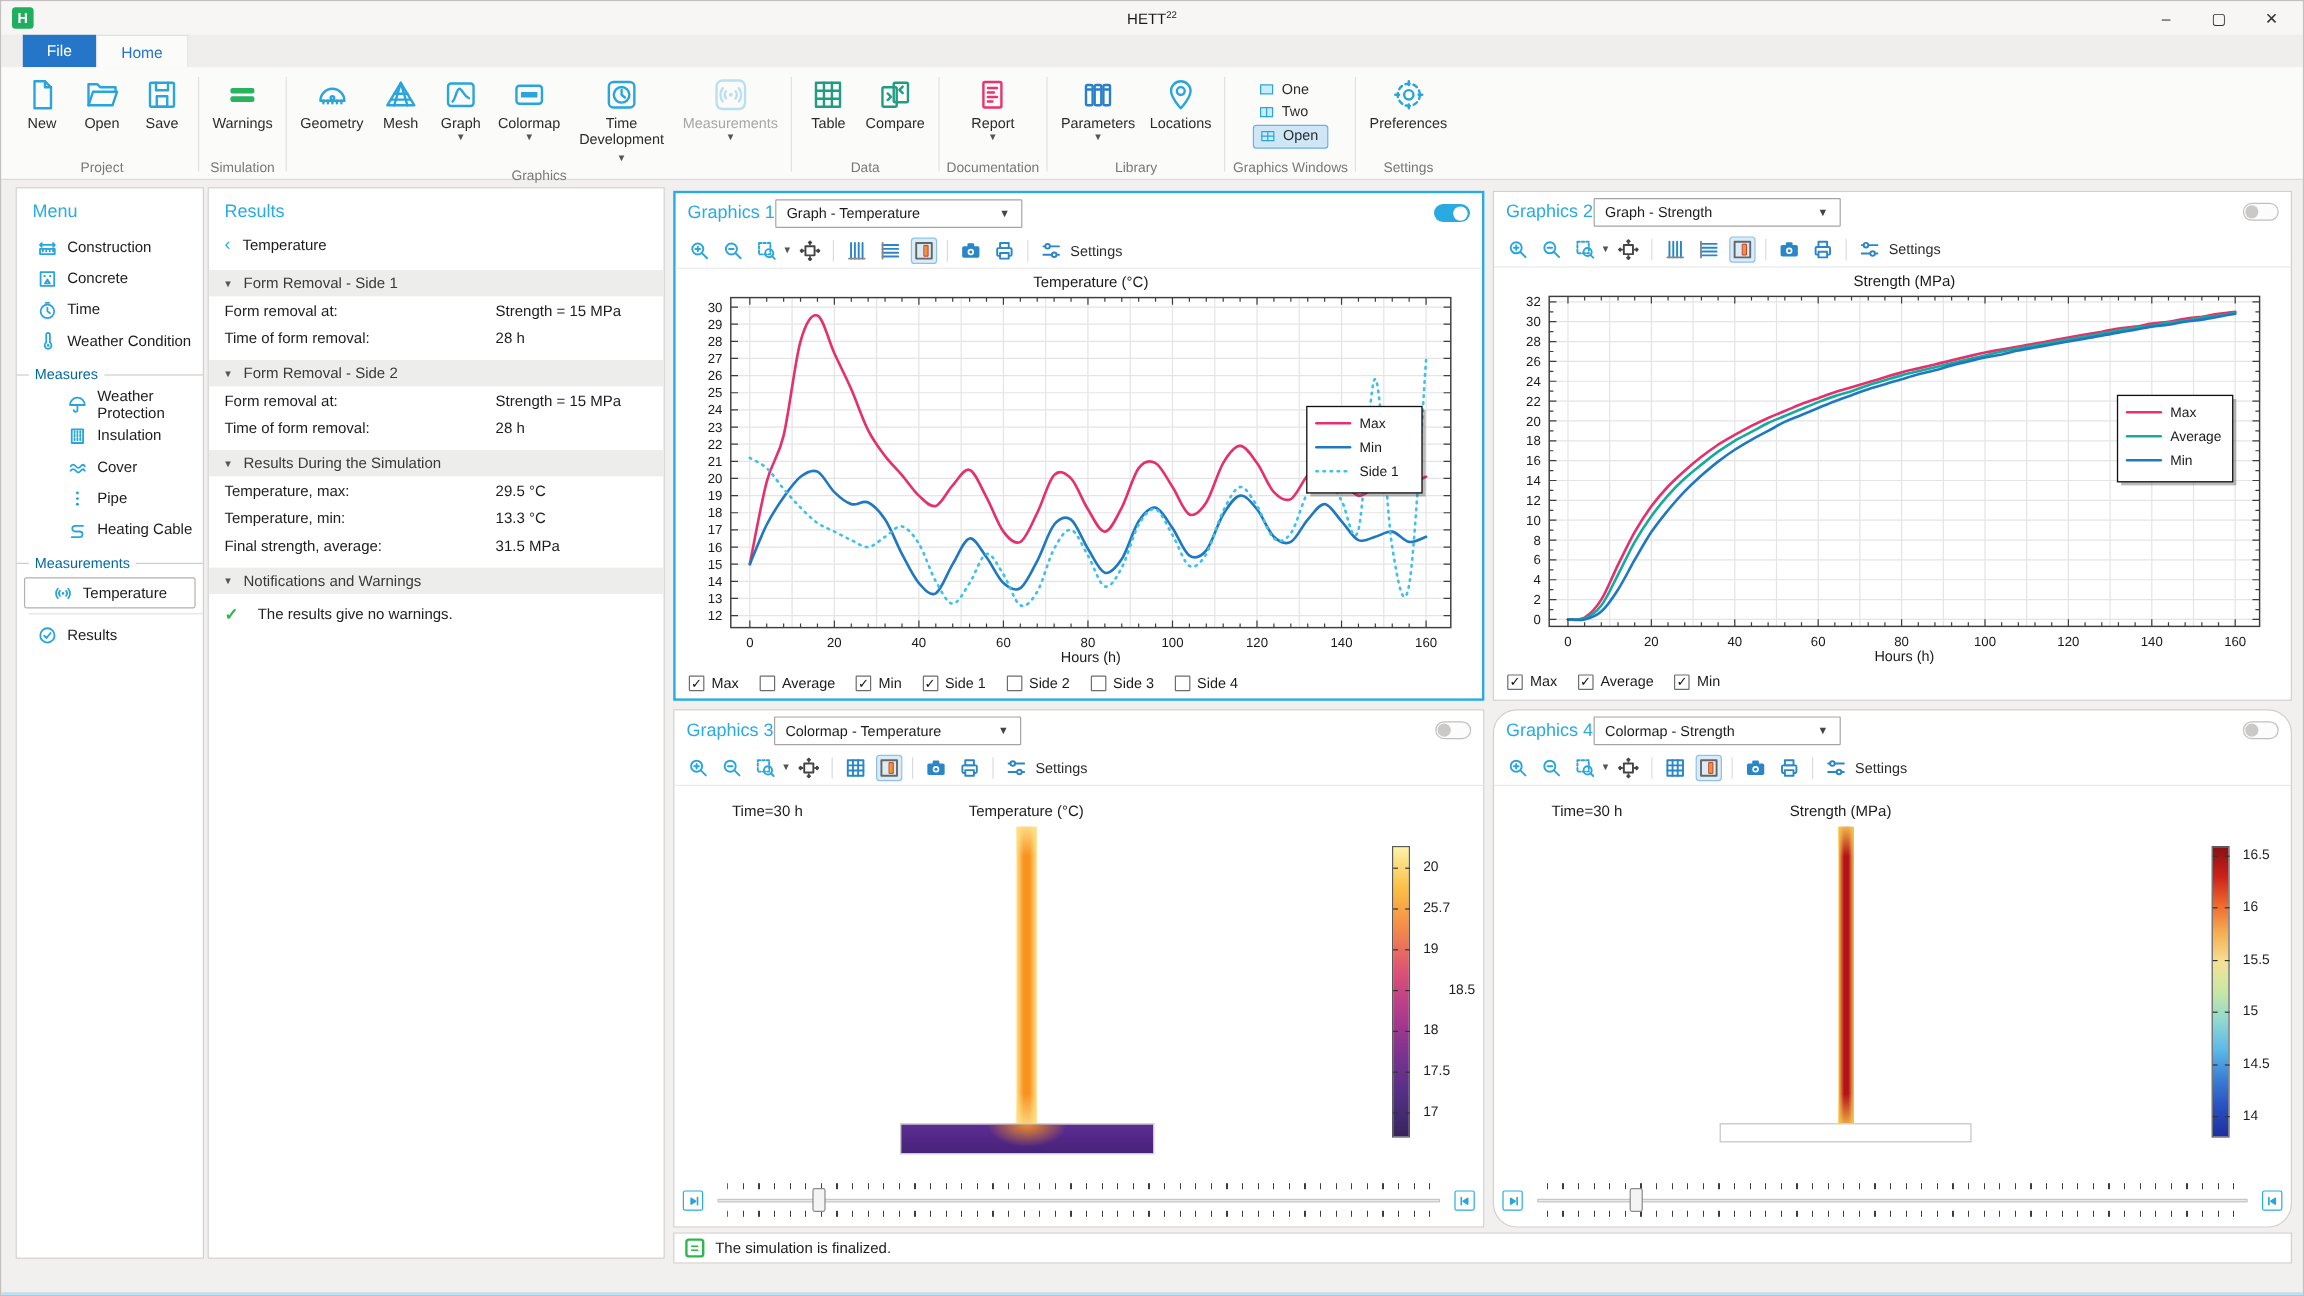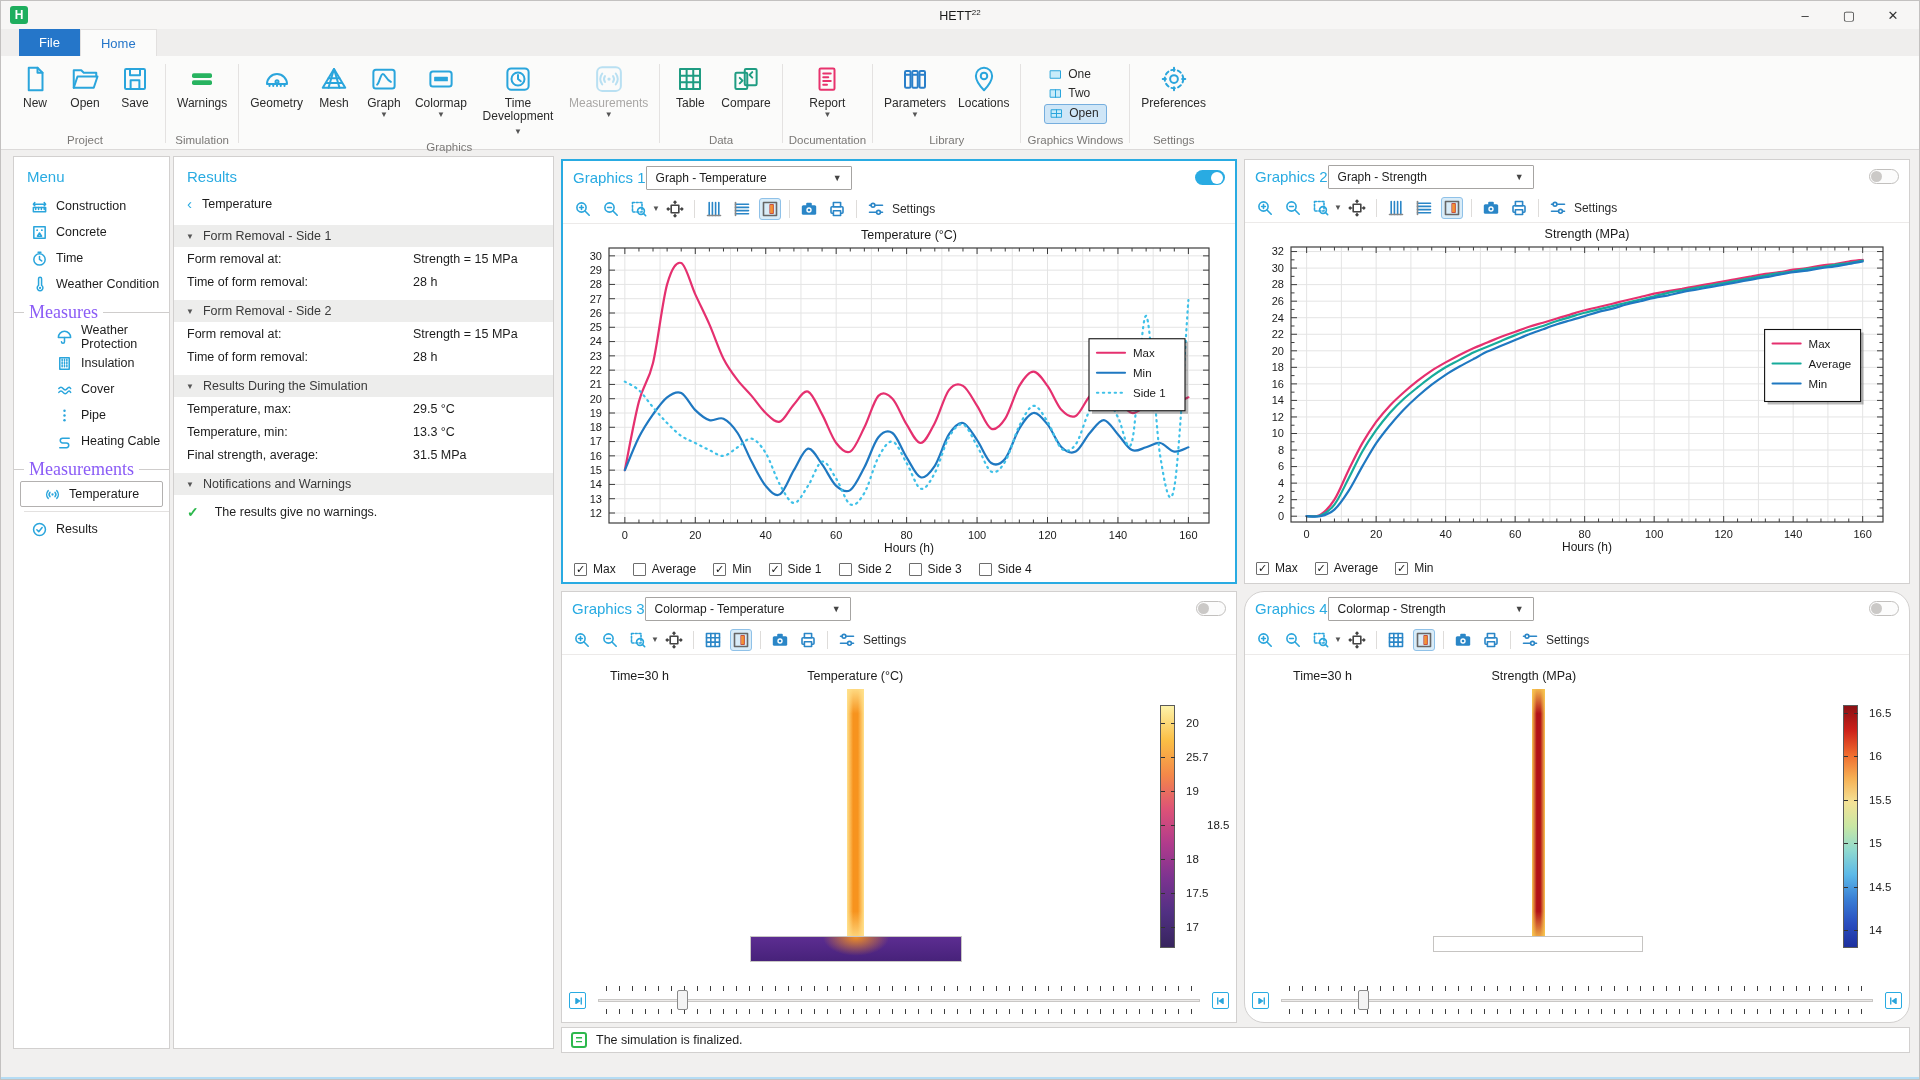--- a/index.html
+++ b/index.html
@@ -54,21 +54,21 @@
   #g4{left:1243px;top:590px;width:666px;height:432px;border-radius:20px;}
   #statusbar{left:560px;top:1026px;width:1349px;height:26px;display:flex;align-items:center;gap:9px;padding:0 9px;}
 
   
   .m-head{color:#29abe2;font-size:15px;padding:11px 13px 8px;}
   .m-item{display:flex;align-items:center;gap:8px;height:26px;padding-left:17px;font-size:12.5px;color:#1c1c1c;}
   .m-item.lvl1{padding-left:42px;}
   .m-item .mi{width:17px;display:flex;justify-content:center;}
   .m-item.selected{border:1px solid #b3b1b0;border-radius:2px;margin:0 6px;padding-left:11px;}
   .m-item.selected.lvl1{padding-left:23px;}
-  .m-sec{display:flex;align-items:center;height:24px;font-size:18px;color:#8b5cf6;margin-top:3px;font-family:Liberation Serif, serif;}
+  .m-sec{display:flex;align-items:center;height:24px;font-size:12px;color:#0369a1;margin-top:3px;}
   .m-sec::before{content:"";width:10px;height:1px;background:#cfcdcc;margin-right:5px;}
   .m-sec::after{content:"";flex:1;height:1px;background:#cfcdcc;margin-left:5px;}
   .m-div{height:1px;background:#e3e1e0;margin:4px 0 4px 10px;}
 
   
   .r-head{color:#29abe2;font-size:15px;padding:11px 13px 6px;}
   .r-back{display:flex;gap:10px;padding:5px 13px 7px;font-size:12.5px;color:#1c1c1c;align-items:center;}
   .r-back .chev{color:#29abe2;font-size:15px;line-height:1;}
   .r-sec-h{display:flex;gap:9px;align-items:center;background:#ededec;padding:4px 12px;font-size:12.5px;
            color:#3a3a3a;margin-top:7px;}

